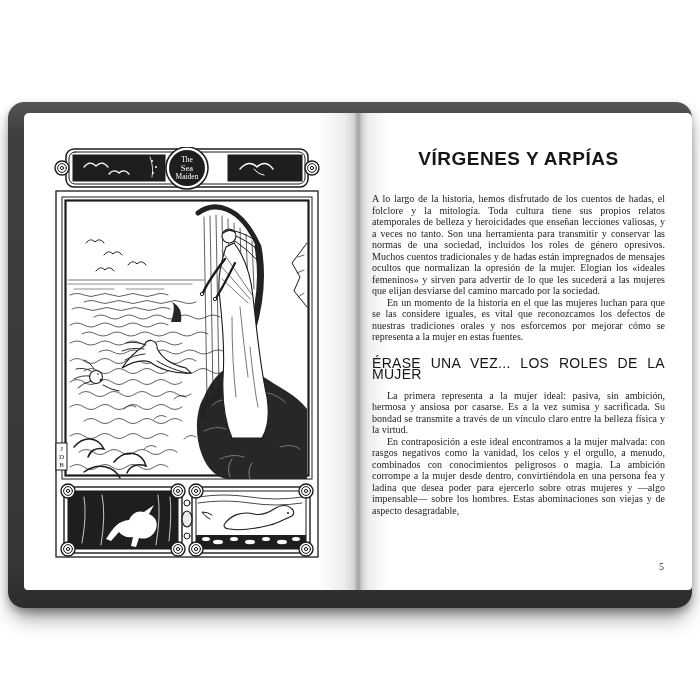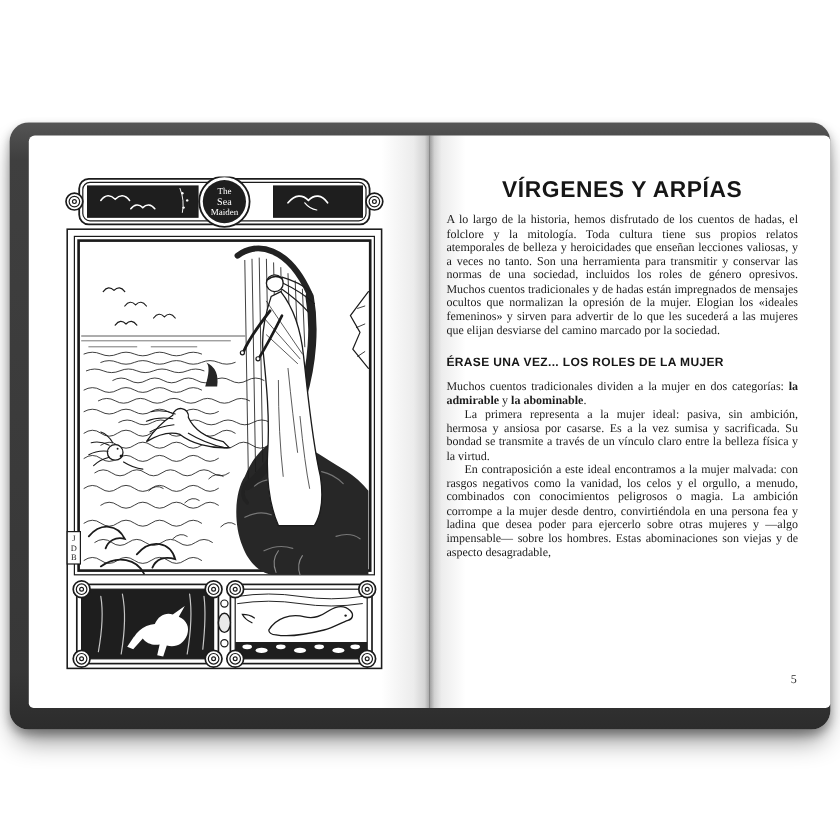--- a/index.html
+++ b/index.html
@@ -14,27 +14,27 @@
              border-radius:5px 0 0 4px;}
   .page.right{background:linear-gradient(to right,#bfbfbf 0%,#ededed 3%,#ffffff 9%,#ffffff 100%);
               border-radius:0 5px 4px 0;}
   .spine-shadow{position:absolute;left:330px;top:0;width:8px;height:477px;pointer-events:none;
                 background:linear-gradient(to right,rgba(0,0,0,0) 0%,rgba(0,0,0,.18) 50%,rgba(0,0,0,0) 100%);}
 
   
   .text-block{position:absolute;left:14px;top:4px;width:293px;color:#1c1c1c;}
   .chapter-title{margin-top:31px;text-align:center;font-family:"Liberation Sans",sans-serif;
                  font-weight:700;font-size:19px;letter-spacing:.5px;color:#161616;}
-  .body-copy{margin-top:8px;font-size:10px;line-height:11.5px;text-align:justify;}
+  .body-copy{margin-top:23px;font-size:10px;line-height:11.5px;text-align:justify;}
   .body-copy p{margin:0;}
   .body-copy p.indent{text-indent:15px;}
   .italic{font-style:italic;}
   .bold{font-weight:700;}
-  .section-heading{margin:15px 0 9px 0;font-family:"Liberation Sans",sans-serif;font-weight:700;
-                   font-size:10px;letter-spacing:.3px;color:#161616;}
+  .section-heading{margin:15px 0 9px 0;font-family:"Liberation Sans",sans-serif;font-weight:400;
+                   font-size:14px;letter-spacing:.3px;color:#161616;}
   .page-number{position:absolute;right:28px;bottom:18px;font-size:10px;color:#2a2a2a;}
 
   
   .illu{position:absolute;left:30px;top:34px;}
   svg text{user-select:none;}
 </style>
 </head>
 <body>
 
 <div class="scene">
@@ -234,22 +234,22 @@
             </g>
           </g>
         </svg>
       </div>
 
       <div class="page right">
         <div class="text-block">
           <div class="chapter-title">VÍRGENES Y ARPÍAS</div>
           <div class="body-copy">
             <p>A lo largo de la historia, hemos disfrutado de los cuentos de hadas, el folclore y la mitología. Toda cultura tiene sus propios relatos atemporales de belleza y heroicidades que enseñan lecciones valiosas, y a veces no tanto. Son una herramienta para transmitir y conservar las normas de una sociedad, incluidos los roles de género opresivos. Muchos cuentos tradicionales y de hadas están impregnados de mensajes ocultos que normalizan la opresión de la mujer. Elogian los «ideales femeninos» y sirven para advertir de lo que les sucederá a las mujeres que elijan desviarse del camino marcado por la sociedad.</p>
+            <p class="indent">En un momento de la historia en el que las mujeres luchan para que se las considere iguales, es vital que reconozcamos los defectos de nuestras tradiciones orales y nos esforcemos por mejorar cómo se representa a la mujer en estas fuentes.</p>
             <div class="section-heading">ÉRASE UNA VEZ... LOS ROLES DE LA MUJER</div>
-            <p><span>Muchos cuentos tradicionales dividen a la mujer en dos categorías: </span><span class="bold">la admirable</span><span> y </span><span class="bold">la abominable</span><span>.</span></p>
             <p class="indent">La primera representa a la mujer ideal: pasiva, sin ambición, hermosa y ansiosa por casarse. Es a la vez sumisa y sacrificada. Su bondad se transmite a través de un vínculo claro entre la belleza física y la virtud.</p>
             <p class="indent">En contraposición a este ideal encontramos a la mujer malvada: con rasgos negativos como la vanidad, los celos y el orgullo, a menudo, combinados con conocimientos peligrosos o magia. La ambición corrompe a la mujer desde dentro, convirtiéndola en una persona fea y ladina que desea poder para ejercerlo sobre otras mujeres y —algo impensable— sobre los hombres. Estas abominaciones son viejas y de aspecto desagradable,</p>
           </div>
         </div>
         <div class="page-number">5</div>
       </div>
 
     </div>
     <div class="spine-shadow" style="position:absolute;left:346px;top:11px;"></div>
   </div>

